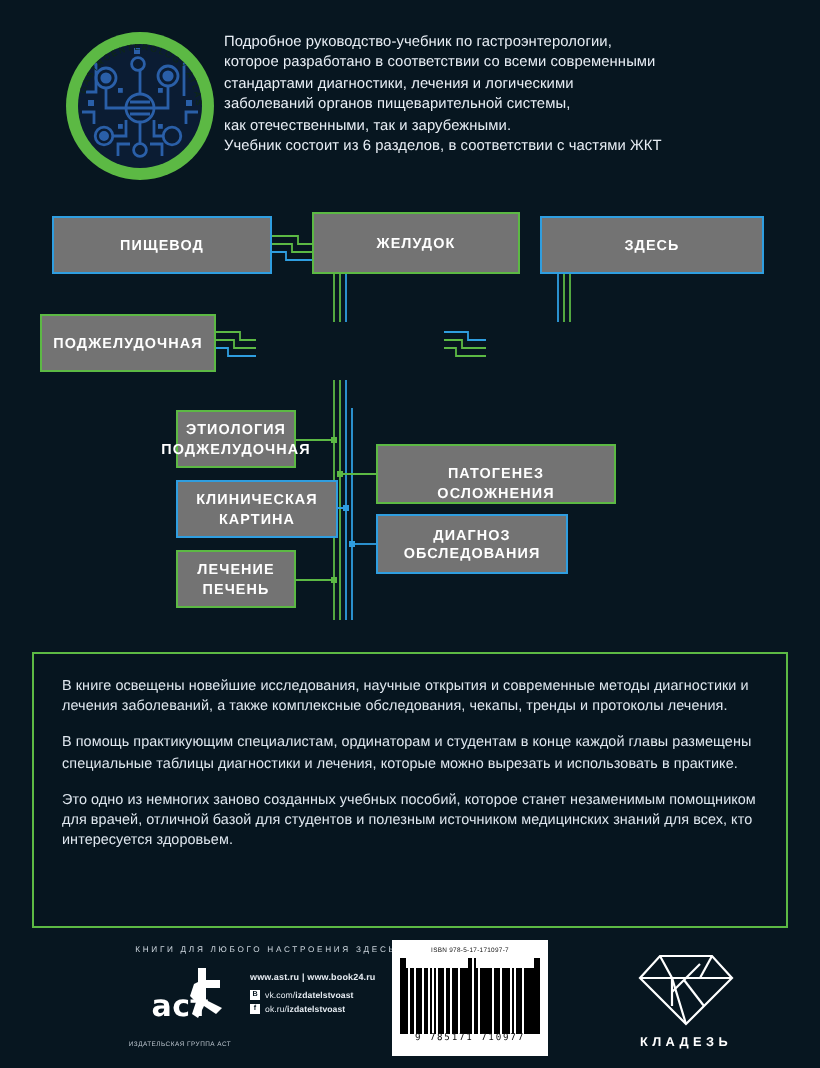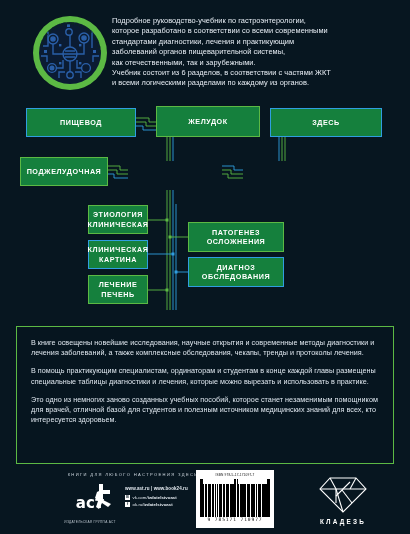--- a/index.html
+++ b/index.html
@@ -73,21 +73,21 @@
   .diagram {
     position: absolute;
     left: 0;
     top: 104px;
     width: 410px;
     height: 218px;
   }
   .node {
     position: absolute;
     box-sizing: border-box;
-    background: #15803d;
+    background: #737373;
     border: 1.2px solid #2f9ee0;
     color: #ffffff;
     font-size: 7.2px;
     font-weight: bold;
     letter-spacing: 0.55px;
     display: flex;
     align-items: center;
     justify-content: center;
     text-align: center;
     line-height: 9.5px;
@@ -314,25 +314,24 @@
         </defs>
         <text font-size="4.3" fill="#0e2a12" letter-spacing="0.9" font-family="Liberation Sans, sans-serif">
           <textPath href="#ringpath" startOffset="7%">GASTROENTEROLOGY  ATLAS</textPath>
         </text>
       </svg>
     </div>
 
     <div class="intro">
       <p>Подробное руководство-учебник по гастроэнтерологии,</p>
       <p>которое разработано в соответствии со всеми современными</p>
-      <p>стандартами диагностики, лечения и практикующим</p>
+      <p>стандартами диагностики, лечения и логическими</p>
       <p>заболеваний органов пищеварительной системы,</p>
       <p>как отечественными, так и зарубежными.</p>
       <p>Учебник состоит из 6 разделов, в соответствии с частями ЖКТ</p>
-      <p>и всеми логическими разделами по каждому из органов.</p>
     </div>
   </div>
 
   <div class="diagram">
 
     <svg class="wire" style="left:0;top:0;" width="410" height="218" aria-hidden="true">
       <g fill="none" stroke-width="0.9">
 
         <g stroke="#5cb944">
           <path d="M136 14 L149 14 L149 18 L156 18"></path>
@@ -428,32 +427,32 @@
     <div class="node" style="left:270px; top:4px; width:112px; height:29px;">
       <span class="lbl">ЗДЕСЬ</span>
     </div>
 
     <div class="node green" style="left:20px; top:53px; width:88px; height:29px;">
       <span class="lbl">ПОДЖЕЛУДОЧНАЯ</span>
     </div>
 
     <div class="node green" style="left:88px; top:101px; width:60px; height:29px;">
       <span class="lbl">ЭТИОЛОГИЯ
-КЛИНИЧЕСКАЯ</span>
-    </div>
-    <div class="node" style="left:88px; top:136px; width:60px; height:29px;">
+ПОДЖЕЛУДОЧНАЯ</span>
+    </div>
+    <div class="node" style="left:88px; top:136px; width:81px; height:29px;">
       <span class="lbl">КЛИНИЧЕСКАЯ
 КАРТИНА</span>
     </div>
     <div class="node green" style="left:88px; top:171px; width:60px; height:29px;">
       <span class="lbl">ЛЕЧЕНИЕ
 ПЕЧЕНЬ</span>
     </div>
 
-    <div class="node green" style="left:188px; top:118px; width:96px; height:30px;">
+    <div class="node green" style="left:188px; top:118px; width:120px; height:30px;align-items:flex-end;">
       <span class="lbl">ПАТОГЕНЕЗ
 ОСЛОЖНЕНИЯ</span>
     </div>
     <div class="node" style="left:188px; top:153px; width:96px; height:30px;">
       <span class="lbl">ДИАГНОЗ
 ОБСЛЕДОВАНИЯ</span>
     </div>
   </div>
 
   <div class="body-panel">

